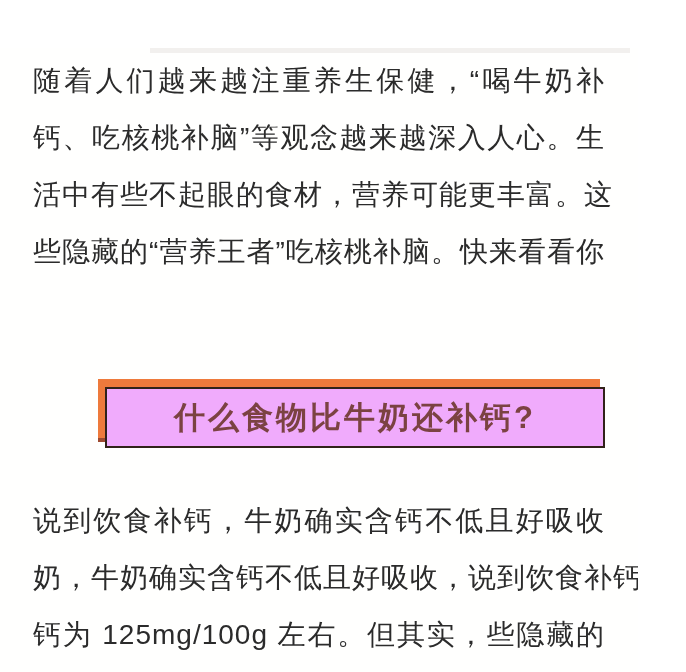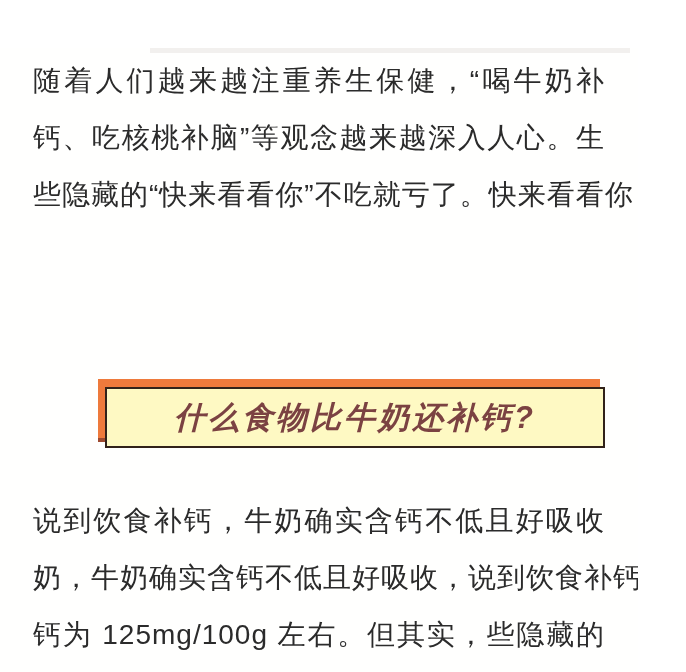--- a/index.html
+++ b/index.html
@@ -48,26 +48,25 @@
     position: absolute;
     left: 98px; top: 331px;
     width: 502px; height: 59px;
     background: #ee7a3c;
     border-bottom: 4px solid #9e4a30;
   }
   .banner-front {
     position: absolute;
     left: 105px; top: 339px;
     width: 496px; height: 57px;
-    background: #fef9c3;
+    background: #f0abfc;
     border: 2px solid #31221a;
     display: flex;
     align-items: center;
     justify-content: center;
-    font-style: italic;
   }
   .banner-title {
     color: #7b4242;
     font-size: 31px;
     font-weight: bold;
     letter-spacing: 3px;
     white-space: nowrap;
   }
 
   
@@ -106,21 +105,22 @@
 </head>
 <body>
 
 <div class="page">
 
   <div class="top-strip"></div>
 
   <div class="para para1">
     <div class="line">随着人们越来越注重养生保健，“喝牛奶补</div>
     <div class="line">钙、吃核桃补脑”等观念越来越深入人心。生</div>
-    <div class="line">些隐藏的“快来看看你”不吃就亏了。快来看看你</div>
+    <div class="line">活中有些不起眼的食材，营养可能更丰富。这</div>
+    <div class="line">些隐藏的“营养王者”吃核桃补脑。快来看看你</div>
   </div>
 
   <div class="banner">
     <div class="banner-back"></div>
     <div class="banner-front">
       <span class="banner-title">什么食物比牛奶还补钙?</span>
     </div>
   </div>
 
   <div class="para para2">

